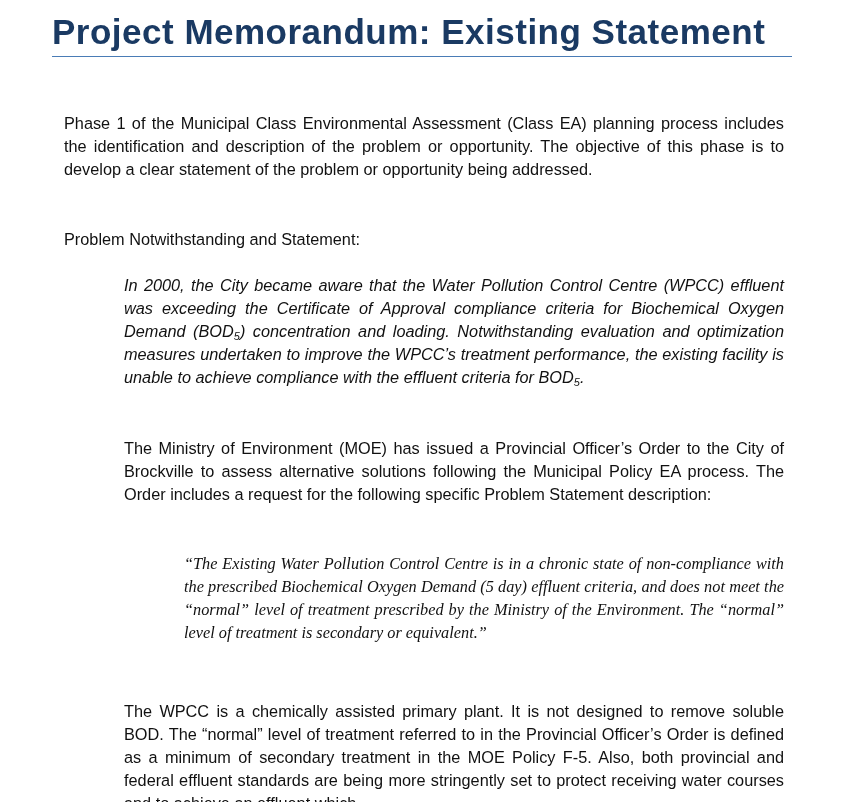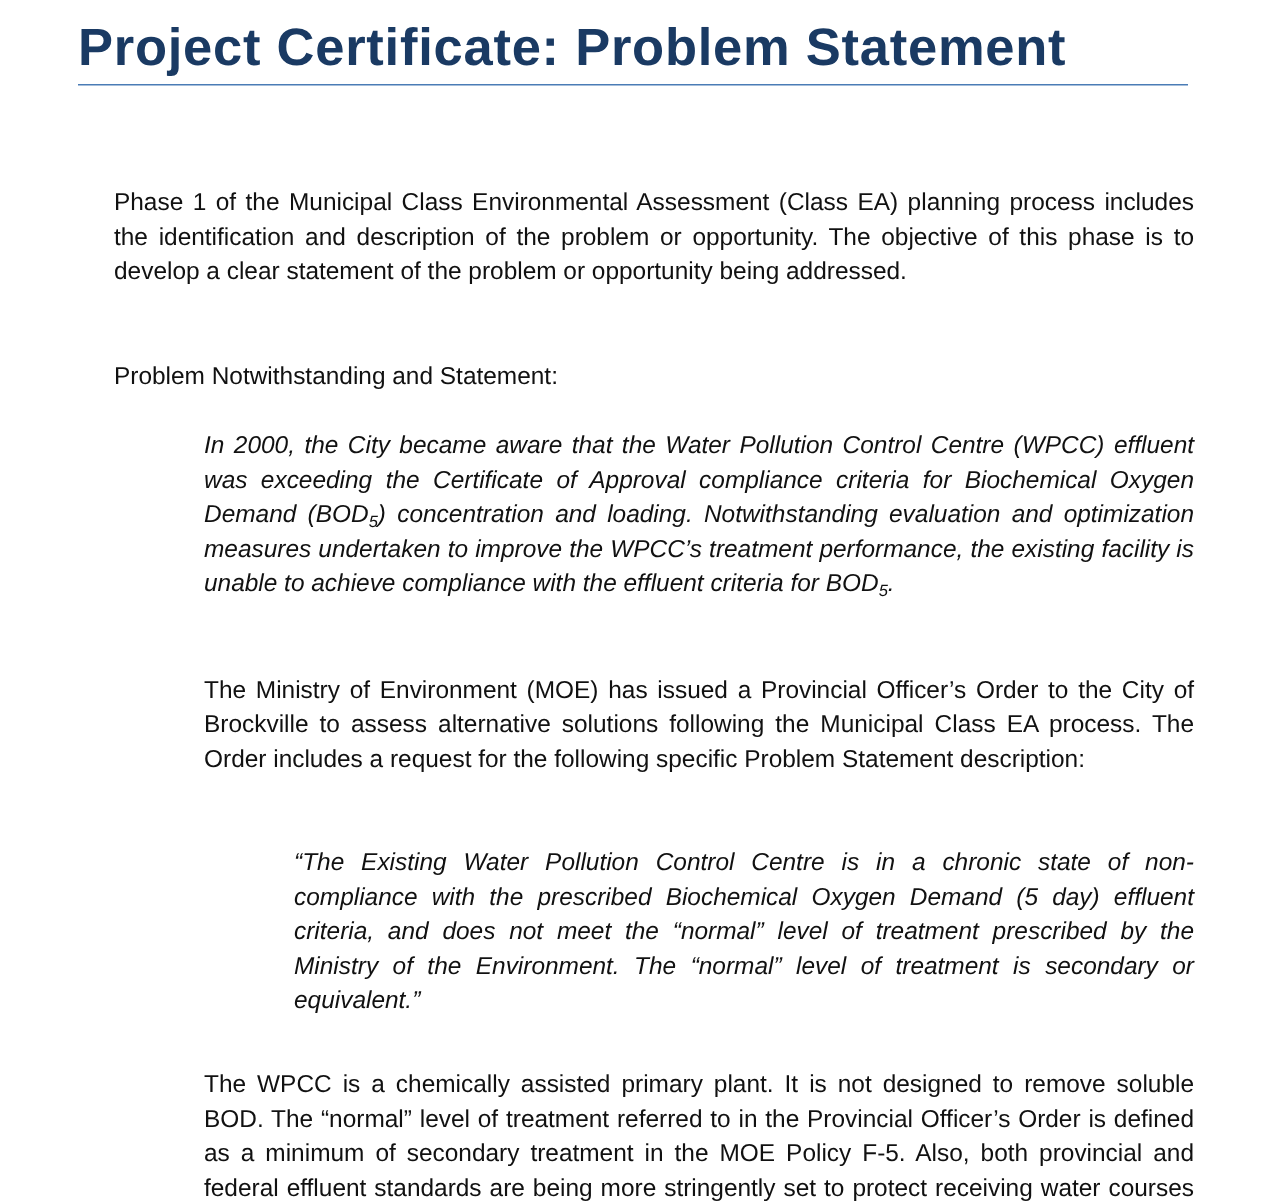--- a/index.html
+++ b/index.html
@@ -8,38 +8,38 @@
     position: absolute; left: 52px; top: 10px; width: 740px;
     font-family: "Liberation Sans", sans-serif; font-weight: bold;
     font-size: 35px; letter-spacing: 0.5px; color: #1a3a63; margin: 0;
     white-space: nowrap; line-height: 44px;
   }
   .rule {
     position: absolute; left: 52px; top: 56px; width: 740px; height: 0;
     border-top: 1.5px solid #4a7cb6;
   }
   .para {
-    position: absolute; margin: 16px;
+    position: absolute; margin: 4px;
     font-family: "Liberation Sans", sans-serif; font-size: 16.3px;
     line-height: 23px; color: #111111; text-align: justify;
   }
   .p1 { left: 60px; top: 108px; width: 720px; }
   .p2 { left: 60px; top: 224px; width: 720px; }
   .p3 { left: 120px; top: 270px; width: 660px; font-style: italic; }
   .p4 { left: 120px; top: 433px; width: 660px; }
-  .p5 { left: 180px; top: 548px; width: 600px; font-style: italic; }
+  .p5 { left: 180px; top: 548px; width: 600px; font-style: italic; font-family: Liberation Serif, serif; }
   .p6 { left: 120px; top: 696px; width: 660px; }
   sub { font-size: 11px; line-height: 0; vertical-align: -3px; }
 </style>
 </head>
 <body>
 
-<h1 class="title" style="color: rgb(26, 58, 99);">Project Certificate: Problem Statement</h1>
+<h1 class="title" style="color: rgb(26, 58, 99);">Project Memorandum: Existing Statement</h1>
 <div class="rule" style="border-top-color: rgb(74, 124, 182);"></div>
 
 <p class="para p1">Phase 1 of the Municipal Class Environmental Assessment (Class EA) planning process includes the identification and description of the problem or opportunity. The objective of this phase is to develop a clear statement of the problem or opportunity being addressed.</p>
 <p class="para p2">Problem Notwithstanding and Statement:</p>
 
 <p class="para p3"><span>In 2000, the City became aware that the Water Pollution Control Centre (WPCC) effluent was exceeding the Certificate of Approval compliance criteria for Biochemical Oxygen Demand (BOD</span><sub>5</sub><span>) concentration and loading. Notwithstanding evaluation and optimization measures undertaken to improve the WPCC’s treatment performance, the existing facility is unable to achieve compliance with the effluent criteria for BOD</span><sub>5</sub><span>.</span></p>
 
-<p class="para p4">The Ministry of Environment (MOE) has issued a Provincial Officer’s Order to the City of Brockville to assess alternative solutions following the Municipal Class EA process. The Order includes a request for the following specific Problem Statement description:</p>
+<p class="para p4">The Ministry of Environment (MOE) has issued a Provincial Officer’s Order to the City of Brockville to assess alternative solutions following the Municipal Policy EA process. The Order includes a request for the following specific Problem Statement description:</p>
 <p class="para p5">“The Existing Water Pollution Control Centre is in a chronic state of non-compliance with the prescribed Biochemical Oxygen Demand (5 day) effluent criteria, and does not meet the “normal” level of treatment prescribed by the Ministry of the Environment. The “normal” level of treatment is secondary or equivalent.”</p>
 <p class="para p6">The WPCC is a chemically assisted primary plant. It is not designed to remove soluble BOD. The “normal” level of treatment referred to in the Provincial Officer’s Order is defined as a minimum of secondary treatment in the MOE Policy F-5. Also, both provincial and federal effluent standards are being more stringently set to protect receiving water courses and to achieve an effluent which</p>
 
 </body></html>

